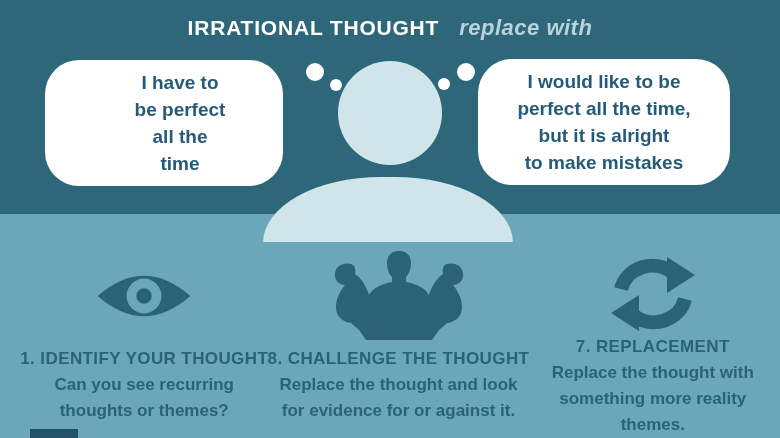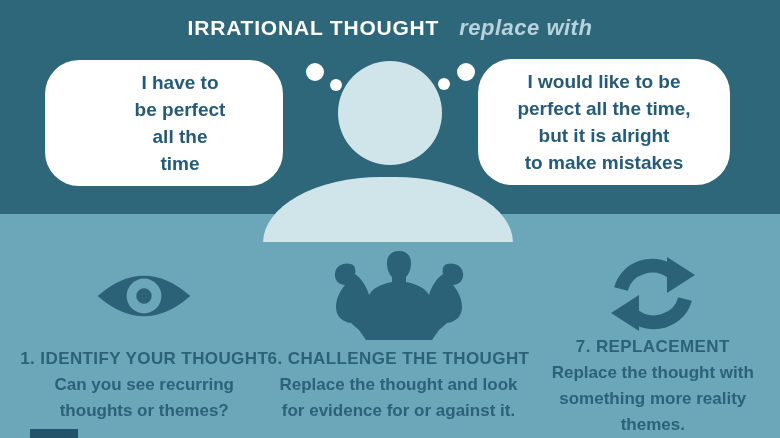--- a/index.html
+++ b/index.html
@@ -113,21 +113,21 @@
             C130,73 136,67 136,58
             C136,50 132,42 127,36
             C133,36 138,31 137,24
             C136,17 129,13 121,15
             C117,16 116,21 117,25
             C111,29 105,38 103,46
             C99,39 91,35 80,33
             L80,28 C83,25 85,20 85,14 C85,7 81,2 73,2 Z"></path>
         </svg>
       </div>
-      <div class="step-title">6. CHALLENGE THE THOUGHT</div>
+      <div class="step-title">8. CHALLENGE THE THOUGHT</div>
       <div class="step-desc">Replace the thought and look
 for evidence for or against it.</div>
     </div>
 
     <div class="step-column">
       <div class="icon-box">
         <svg class="refresh-svg" viewBox="0 0 88 78">
           <path d="M12,34 A32,30 0 0 1 64,18" stroke="var(--step-text)" stroke-width="14" fill="none"></path>
           <polygon points="58,2 86,20 58,38" fill="var(--step-text)"></polygon>
           <path d="M76,44 A32,30 0 0 1 24,60" stroke="var(--step-text)" stroke-width="14" fill="none"></path>

